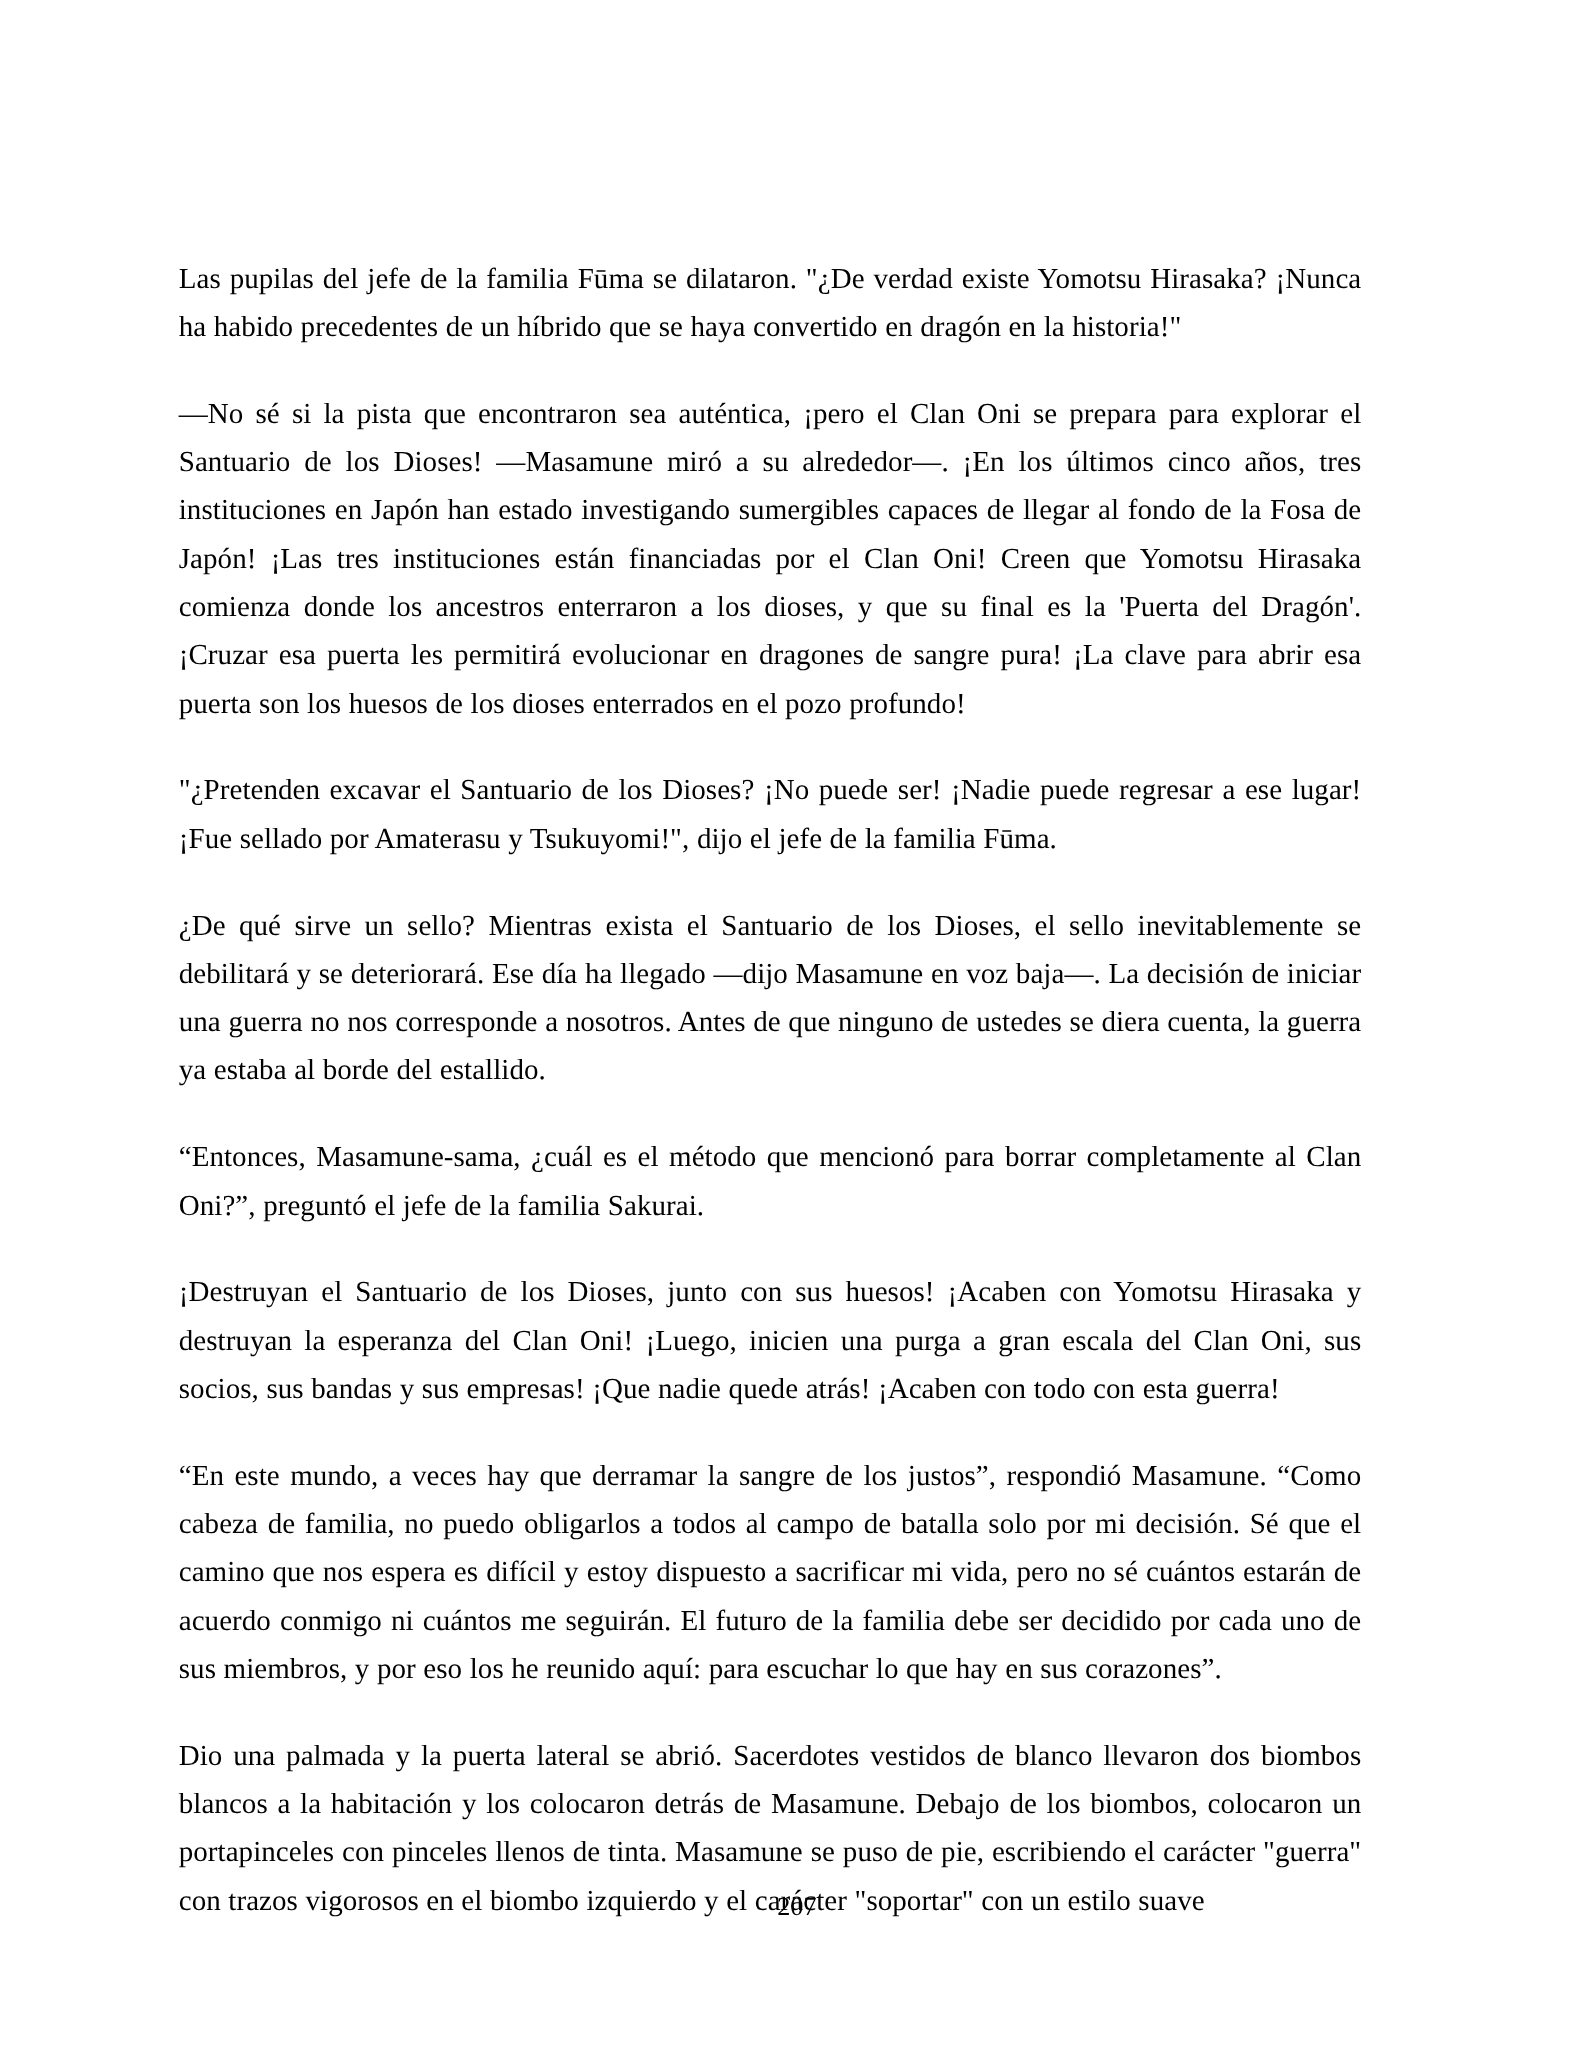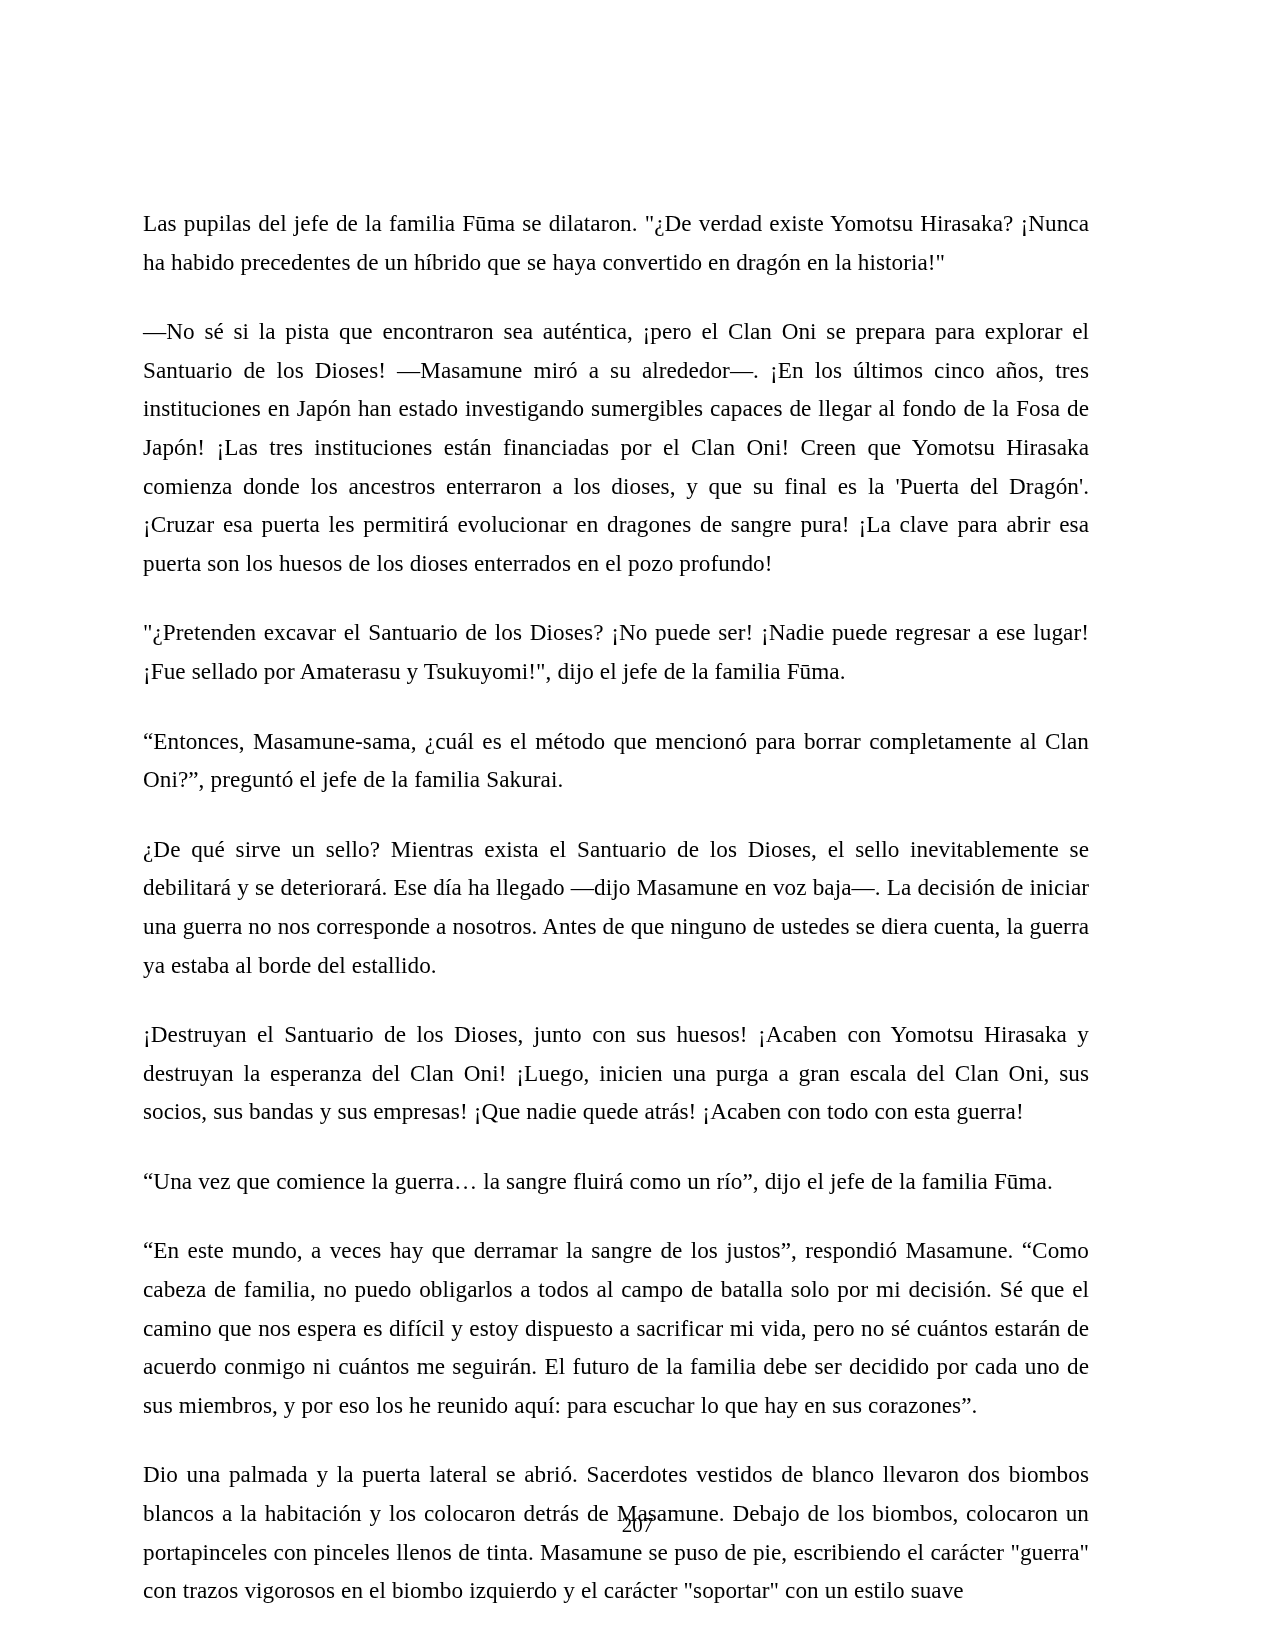--- a/index.html
+++ b/index.html
@@ -58,23 +58,22 @@
 </style>
 </head>
 <body>
 
 <div class="page">
 
   <div class="text-column">
     <p class="para">Las pupilas del jefe de la familia Fūma se dilataron. "¿De verdad existe Yomotsu Hirasaka? ¡Nunca ha habido precedentes de un híbrido que se haya convertido en dragón en la historia!"</p>
     <p class="para">—No sé si la pista que encontraron sea auténtica, ¡pero el Clan Oni se prepara para explorar el Santuario de los Dioses! —Masamune miró a su alrededor—. ¡En los últimos cinco años, tres instituciones en Japón han estado investigando sumergibles capaces de llegar al fondo de la Fosa de Japón! ¡Las tres instituciones están financiadas por el Clan Oni! Creen que Yomotsu Hirasaka comienza donde los ancestros enterraron a los dioses, y que su final es la 'Puerta del Dragón'. ¡Cruzar esa puerta les permitirá evolucionar en dragones de sangre pura! ¡La clave para abrir esa puerta son los huesos de los dioses enterrados en el pozo profundo!</p>
     <p class="para">"¿Pretenden excavar el Santuario de los Dioses? ¡No puede ser! ¡Nadie puede regresar a ese lugar! ¡Fue sellado por Amaterasu y Tsukuyomi!", dijo el jefe de la familia Fūma.</p>
+    <p class="para">¿De qué sirve un sello? Mientras exista el Santuario de los Dioses, el sello inevitablemente se debilitará y se deteriorará. Ese día ha llegado —dijo Masamune en voz baja—. La decisión de iniciar una guerra no nos corresponde a nosotros. Antes de que ninguno de ustedes se diera cuenta, la guerra ya estaba al borde del estallido.</p>
     <p class="para">“Entonces, Masamune-sama, ¿cuál es el método que mencionó para borrar completamente al Clan Oni?”, preguntó el jefe de la familia Sakurai.</p>
-    <p class="para">¿De qué sirve un sello? Mientras exista el Santuario de los Dioses, el sello inevitablemente se debilitará y se deteriorará. Ese día ha llegado —dijo Masamune en voz baja—. La decisión de iniciar una guerra no nos corresponde a nosotros. Antes de que ninguno de ustedes se diera cuenta, la guerra ya estaba al borde del estallido.</p>
     <p class="para">¡Destruyan el Santuario de los Dioses, junto con sus huesos! ¡Acaben con Yomotsu Hirasaka y destruyan la esperanza del Clan Oni! ¡Luego, inicien una purga a gran escala del Clan Oni, sus socios, sus bandas y sus empresas! ¡Que nadie quede atrás! ¡Acaben con todo con esta guerra!</p>
-    <p class="para">“Una vez que comience la guerra… la sangre fluirá como un río”, dijo el jefe de la familia Fūma.</p>
     <p class="para">“En este mundo, a veces hay que derramar la sangre de los justos”, respondió Masamune. “Como cabeza de familia, no puedo obligarlos a todos al campo de batalla solo por mi decisión. Sé que el camino que nos espera es difícil y estoy dispuesto a sacrificar mi vida, pero no sé cuántos estarán de acuerdo conmigo ni cuántos me seguirán. El futuro de la familia debe ser decidido por cada uno de sus miembros, y por eso los he reunido aquí: para escuchar lo que hay en sus corazones”.</p>
     <p class="para">Dio una palmada y la puerta lateral se abrió. Sacerdotes vestidos de blanco llevaron dos biombos blancos a la habitación y los colocaron detrás de Masamune. Debajo de los biombos, colocaron un portapinceles con pinceles llenos de tinta. Masamune se puso de pie, escribiendo el carácter "guerra" con trazos vigorosos en el biombo izquierdo y el carácter "soportar" con un estilo suave</p>
   </div>
 
   <div class="page-number">207</div>
 
 </div>
 
 </body></html>

